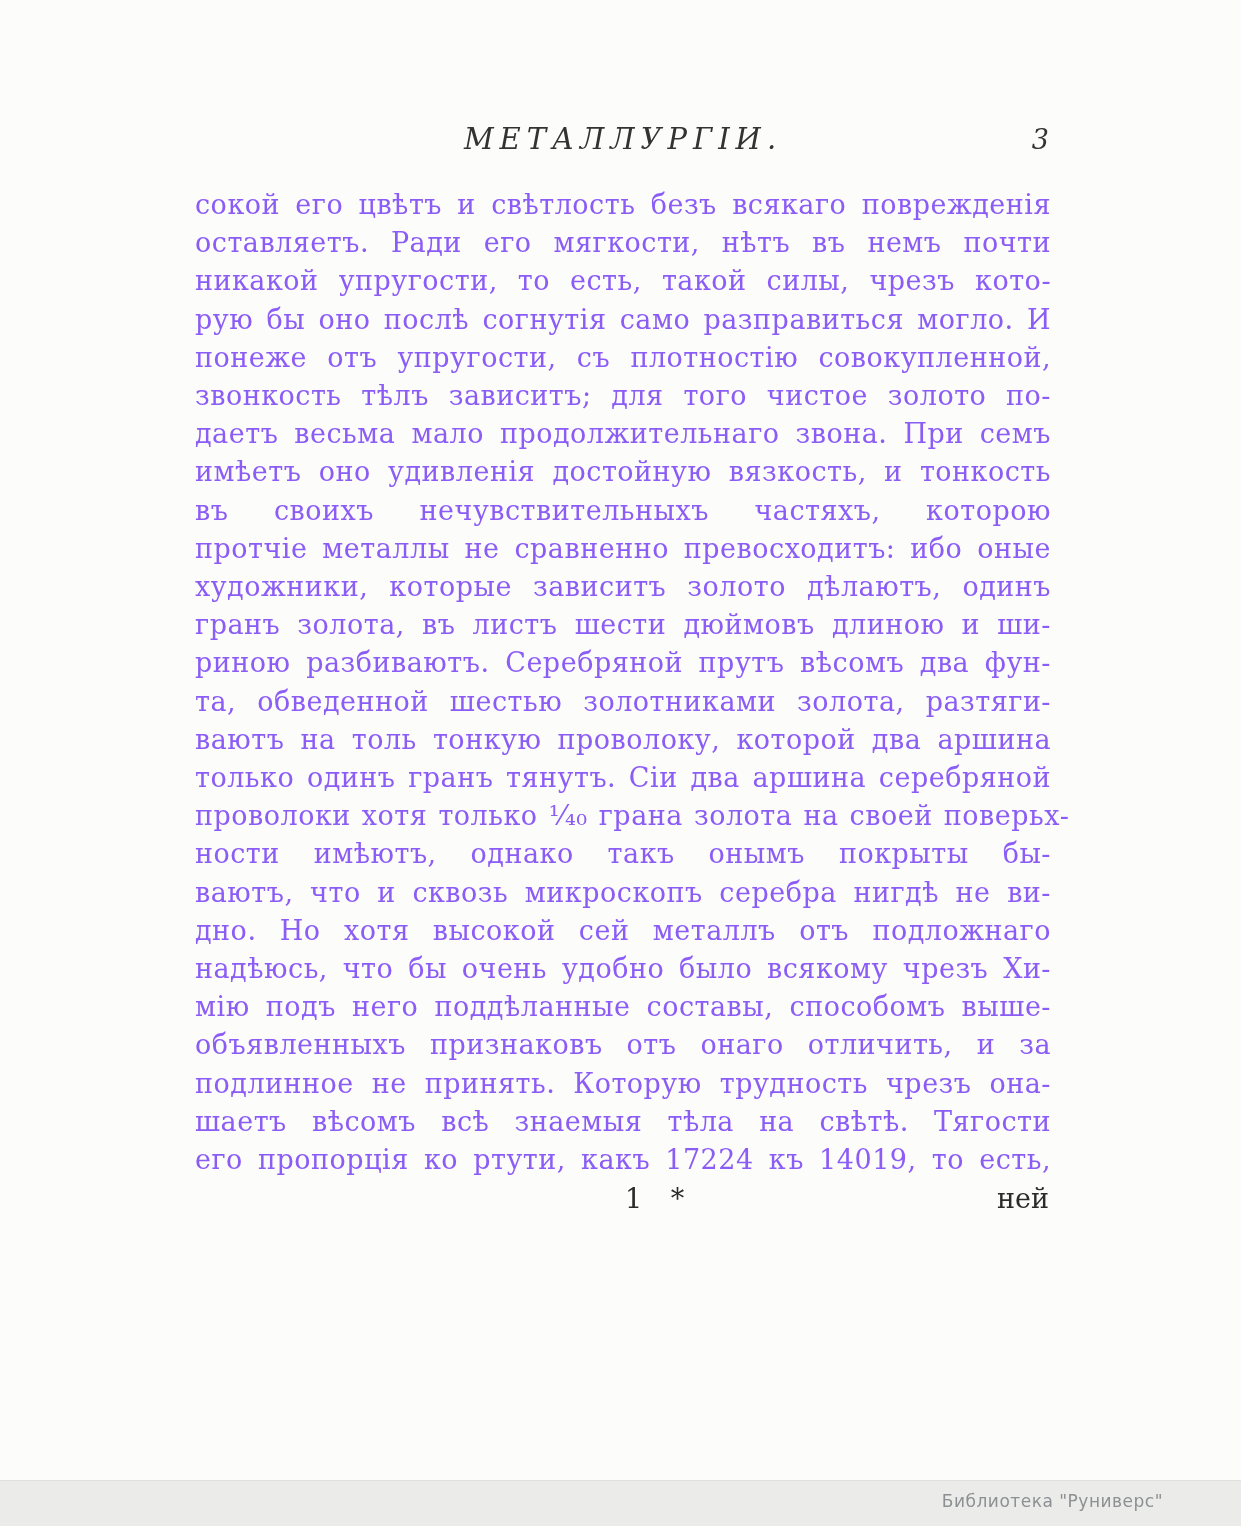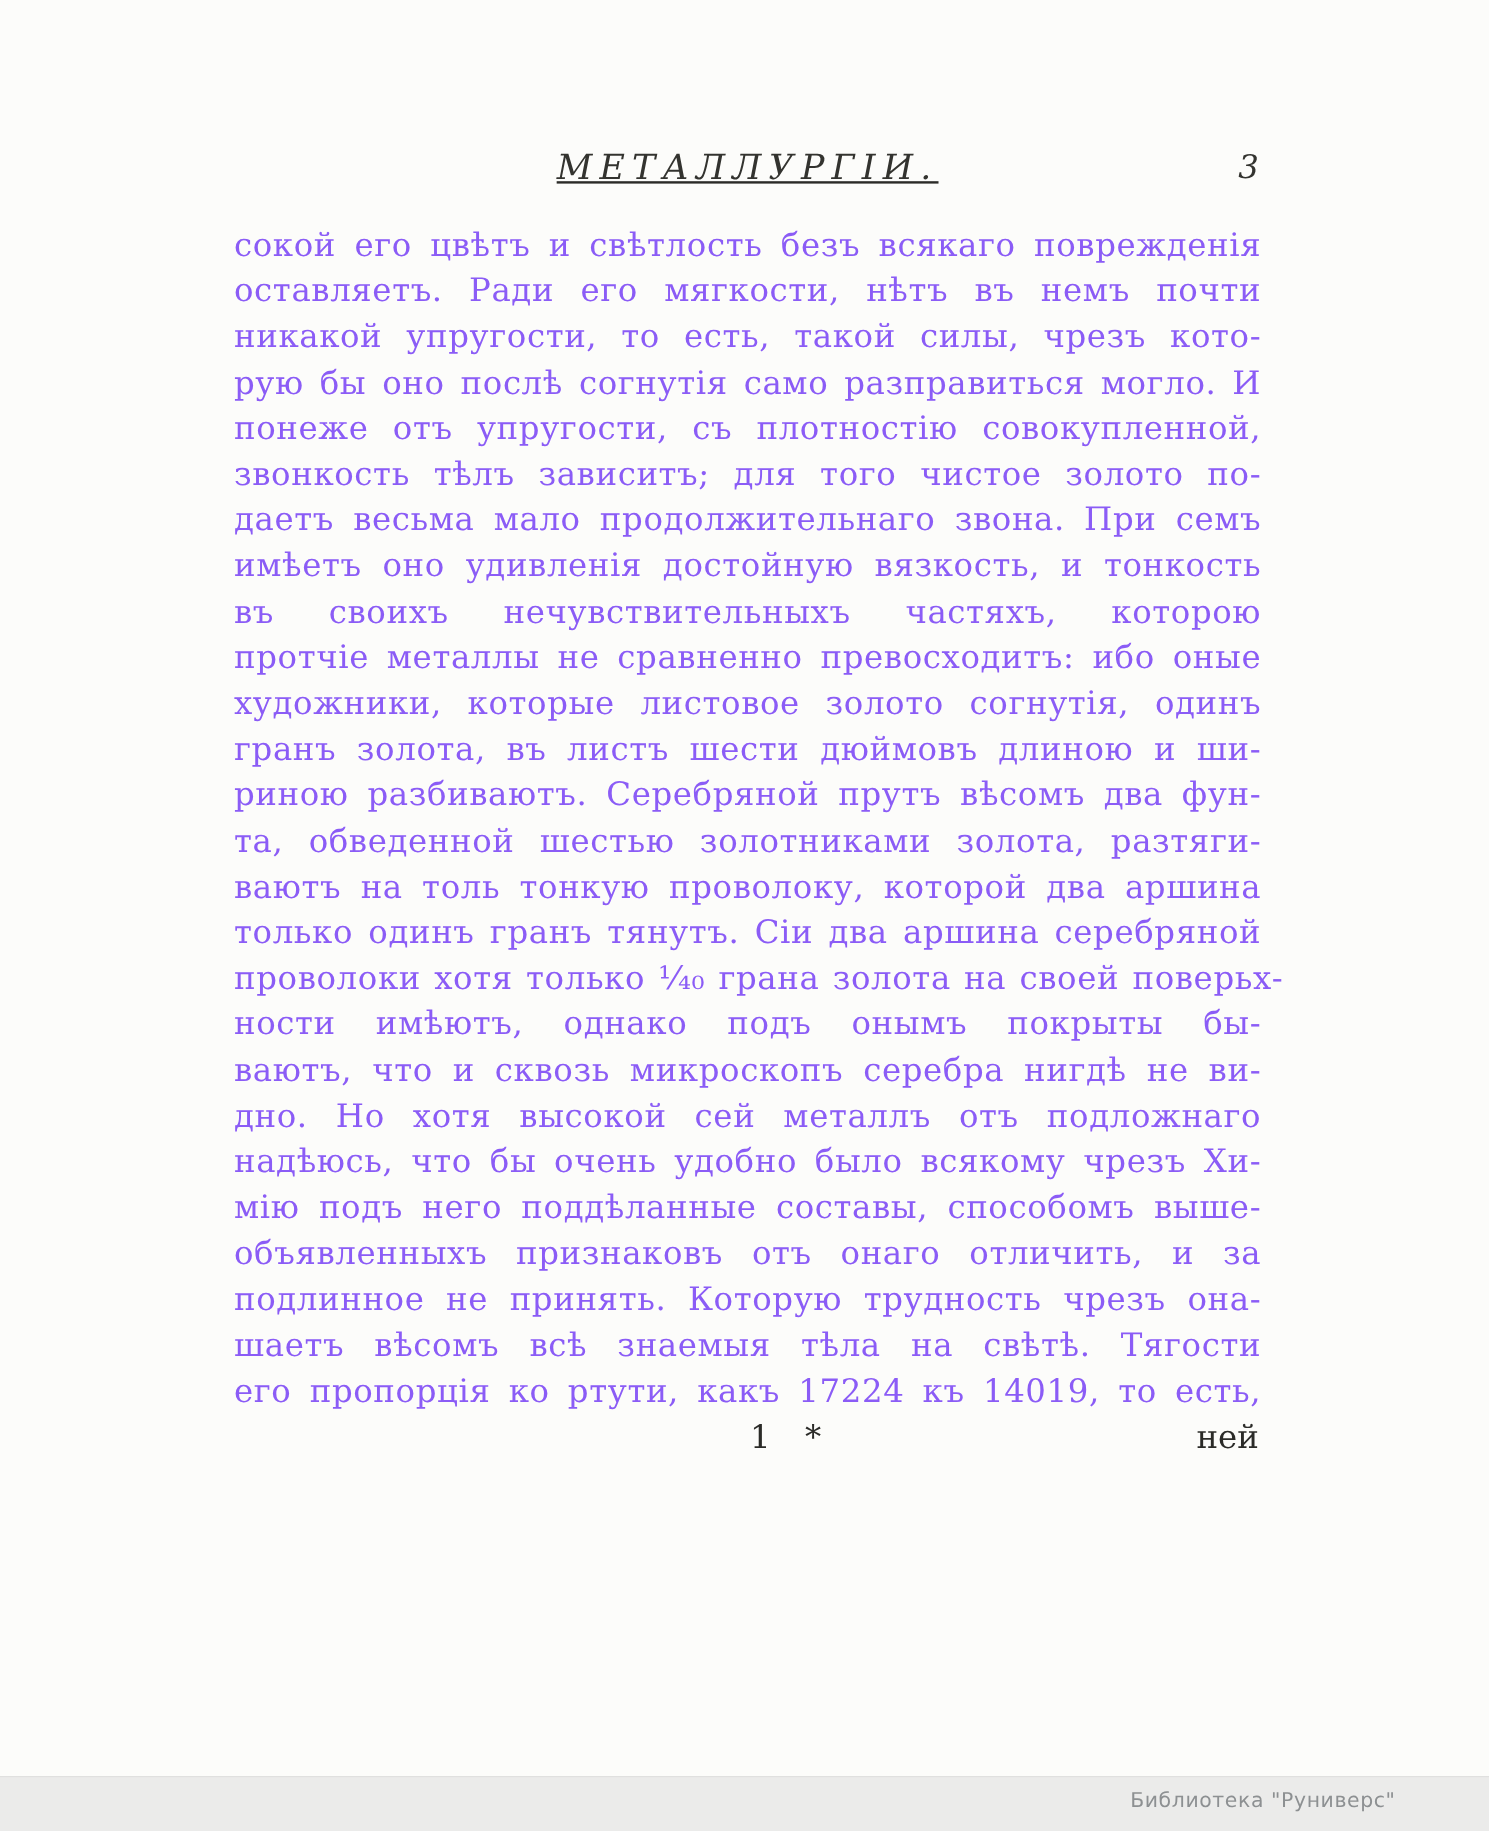--- a/index.html
+++ b/index.html
@@ -19,21 +19,20 @@
     position: absolute;
     left: 195px;
     top: 122px;
     width: 856px;
   }
 
   .running-head {
     position: relative;
     height: 46px;
     margin-bottom: 18px;
-    text-decoration: underline;
   }
   .running-head .title {
     text-align: center;
     font-style: italic;
     font-size: 29px;
     letter-spacing: 6px;
     color: #33332f;
   }
   .running-head .pageno {
     position: absolute;
@@ -109,28 +108,28 @@
         <div class="line">сокой его цвѣтъ и свѣтлость безъ всякаго поврежденія</div>
         <div class="line">оставляетъ. Ради его мягкости, нѣтъ въ немъ почти</div>
         <div class="line">никакой упругости, то есть, такой силы, чрезъ кото-</div>
         <div class="line">рую бы оно послѣ согнутія само разправиться могло. И</div>
         <div class="line">понеже отъ упругости, съ плотностію совокупленной,</div>
         <div class="line">звонкость тѣлъ зависитъ; для того чистое золото по-</div>
         <div class="line">даетъ весьма мало продолжительнаго звона. При семъ</div>
         <div class="line">имѣетъ оно удивленія достойную вязкость, и тонкость</div>
         <div class="line">въ своихъ нечувствительныхъ частяхъ, которою</div>
         <div class="line">протчіе металлы не сравненно превосходитъ: ибо оные</div>
-        <div class="line">художники, которые листовое золото согнутія, одинъ</div>
+        <div class="line">художники, которые зависитъ золото дѣлаютъ, одинъ</div>
         <div class="line">гранъ золота, въ листъ шести дюймовъ длиною и ши-</div>
         <div class="line">риною разбиваютъ. Серебряной прутъ вѣсомъ два фун-</div>
         <div class="line">та, обведенной шестью золотниками золота, разтяги-</div>
         <div class="line">ваютъ на толь тонкую проволоку, которой два аршина</div>
         <div class="line">только одинъ гранъ тянутъ. Сіи два аршина серебряной</div>
         <div class="line">проволоки хотя только ¹⁄₄₀ грана золота на своей поверьх-</div>
-        <div class="line">ности имѣютъ, однако подъ онымъ покрыты бы-</div>
+        <div class="line">ности имѣютъ, однако такъ онымъ покрыты бы-</div>
         <div class="line">ваютъ, что и сквозь микроскопъ серебра нигдѣ не ви-</div>
         <div class="line">дно. Но хотя высокой сей металлъ отъ подложнаго</div>
         <div class="line">надѣюсь, что бы очень удобно было всякому чрезъ Хи-</div>
         <div class="line">мію подъ него поддѣланные составы, способомъ выше-</div>
         <div class="line">объявленныхъ признаковъ отъ онаго отличить, и за</div>
         <div class="line">подлинное не принять. Которую трудность чрезъ она-</div>
         <div class="line">шаетъ вѣсомъ всѣ знаемыя тѣла на свѣтѣ. Тягости</div>
         <div class="line">его пропорція ко ртути, какъ 17224 къ 14019, то есть,</div>
       </div>
 

